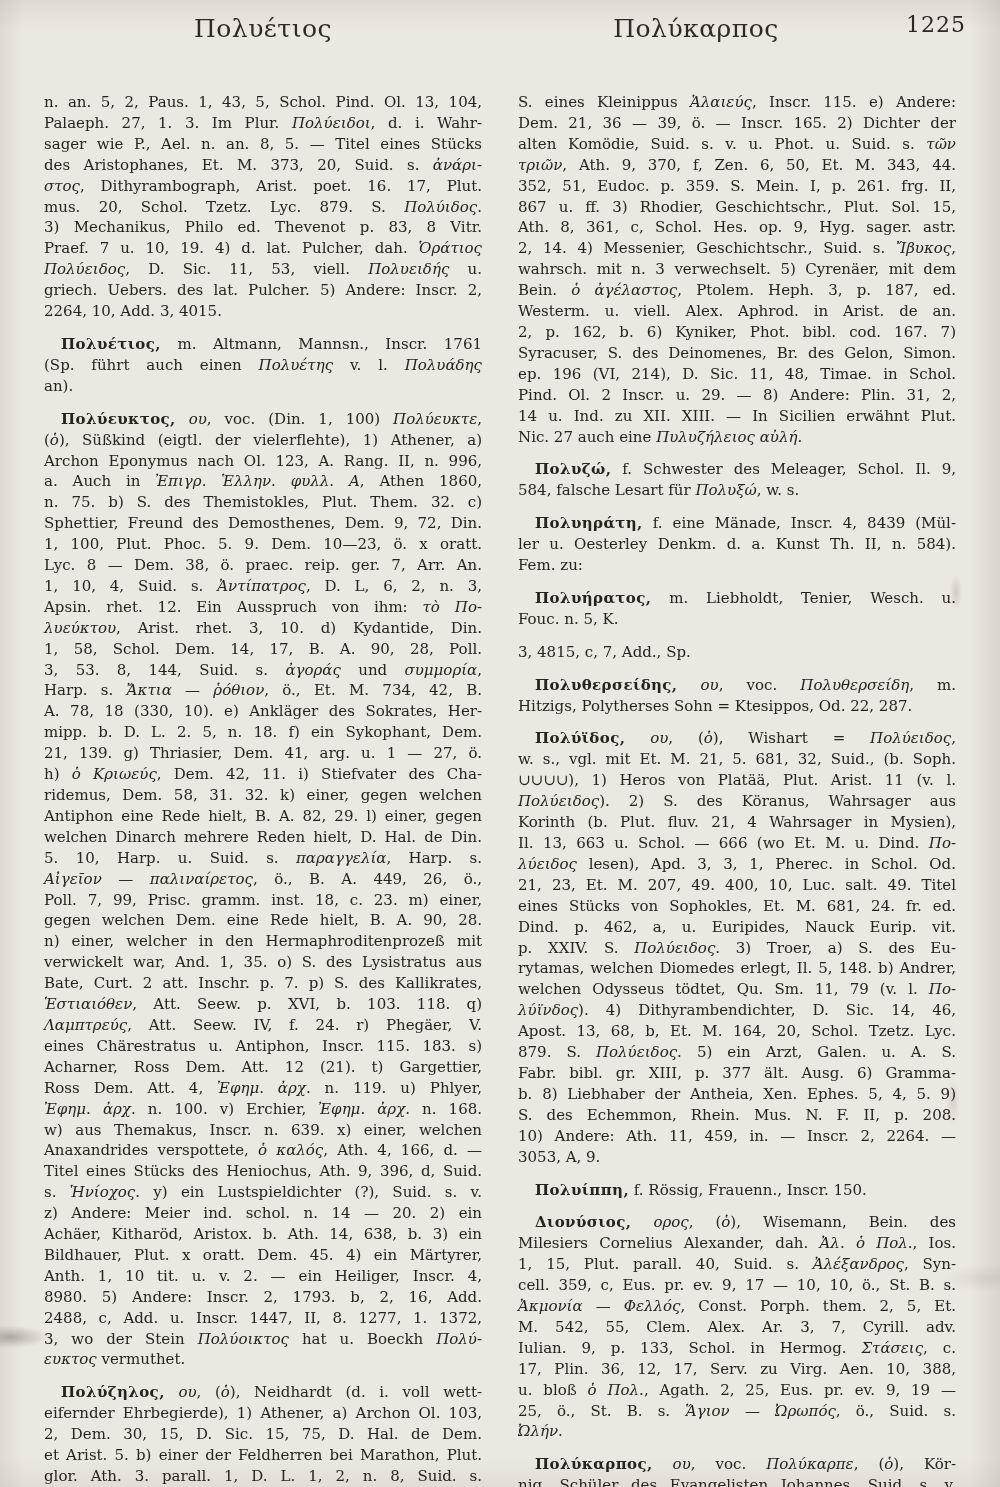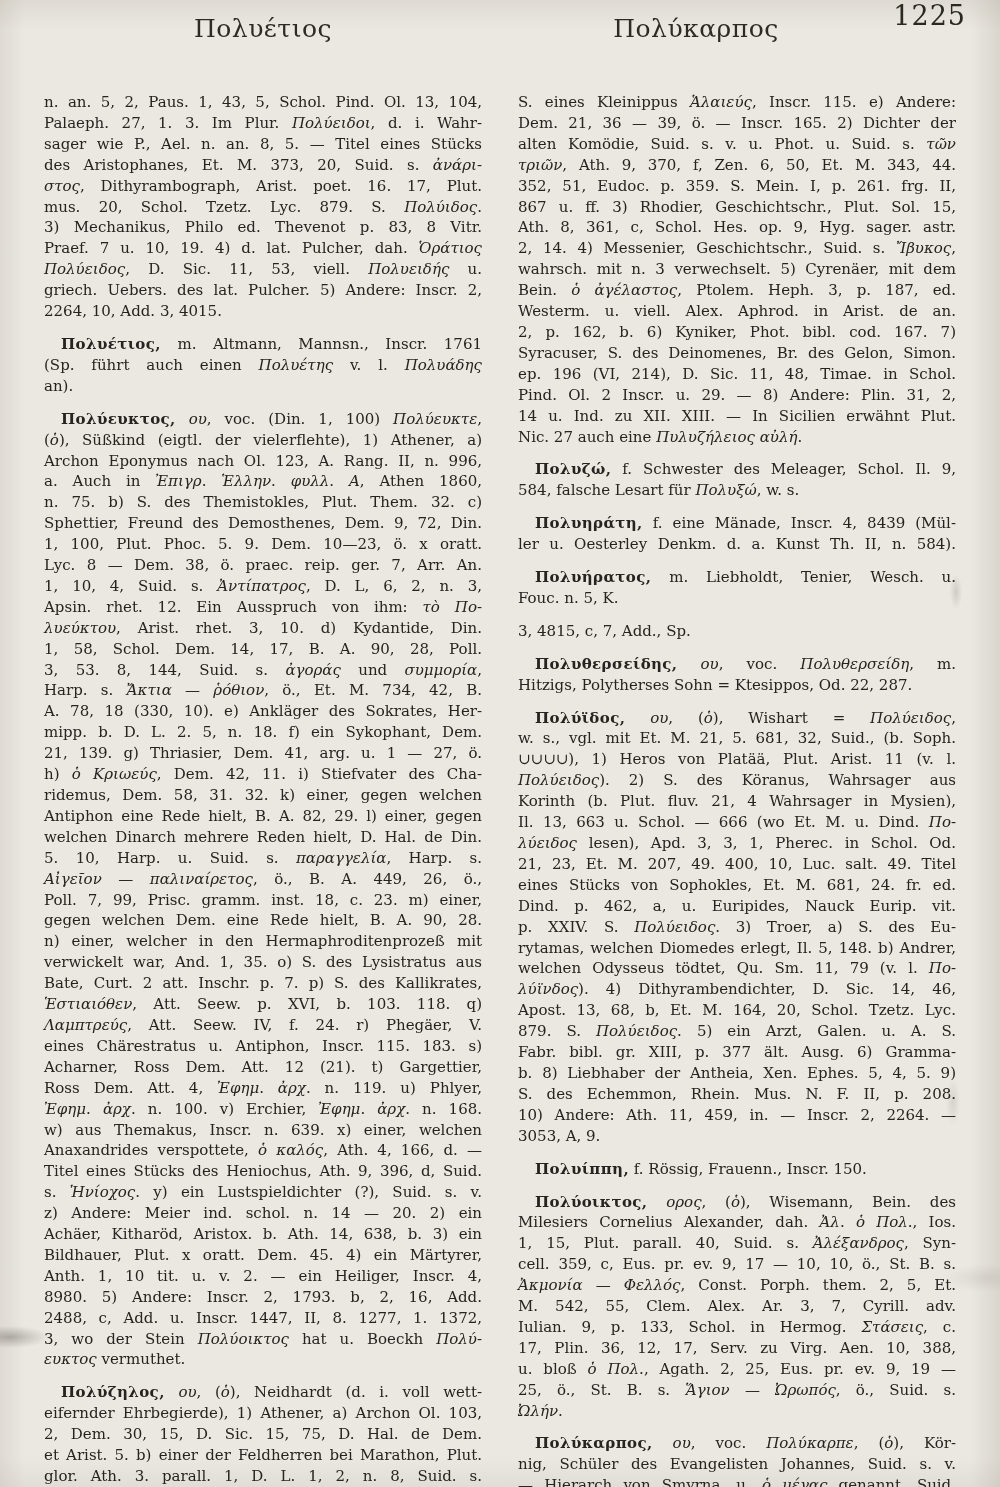--- a/index.html
+++ b/index.html
@@ -16,21 +16,21 @@
       linear-gradient(to bottom, rgba(110,100,85,.10), transparent 2%, transparent 98%, rgba(110,100,85,.08));
     color:#262320;
   }
   .header-kw{
     position:absolute;top:14px;height:34px;
     font-size:25px;letter-spacing:.5px;color:#2e2b26;text-align:center;
   }
   #hdr-left{left:32px;width:462px;}
   #hdr-right{left:506px;width:380px;}
   .page-num{
-    position:absolute;top:0;right:34px;font-size:27px;color:#2b2824;letter-spacing:1px;
+    position:absolute;top:12px;right:34px;font-size:22px;color:#2b2824;letter-spacing:1px;
   }
   .col{
     position:absolute;top:80px;width:462px;
     font-size:15px;line-height:20.9px;
   }
   #col-left{left:32px;}
   #col-right{left:506px;}
   .para{margin:12px;padding:0;}
   .line{text-align:justify;text-align-last:justify;white-space:normal;}
   .line.end{text-align-last:left;}
@@ -144,20 +144,21 @@
       <div class="line">14 u. Ind. zu XII. XIII. — In Sicilien erwähnt Plut.</div>
       <div class="line end">Nic. 27 auch eine <span class="gk">Πυλυζήλειος</span> <span class="gk">αὐλή</span>.</div>
     </div>
     <div class="para">
       <div class="line indent"><b class="hw">Πολυζώ,</b> f. Schwester des Meleager, Schol. Il. 9,</div>
       <div class="line end">584, falsche Lesart für <span class="gk">Πολυξώ</span>, w. s.</div>
     </div>
     <div class="para">
       <div class="line indent"><b class="hw">Πολυηράτη,</b> f. eine Mänade, Inscr. 4, 8439 (Mül-</div>
       <div class="line">ler u. Oesterley Denkm. d. a. Kunst Th. II, n. 584).</div>
+      <div class="line end">Fem. zu:</div>
     </div>
     <div class="para">
       <div class="line indent"><b class="hw">Πολυήρατος,</b> m. Liebholdt, Tenier, Wesch. u.</div>
       <div class="line end">Fouc. n. 5, K.</div>
     </div>
     <div class="para">
       <div class="line end">3, 4815, c, 7, Add., Sp.</div>
     </div>
     <div class="para">
       <div class="line indent"><b class="hw">Πολυθερσείδης,</b> <span class="gk">ου</span>, voc. <span class="gk">Πολυθερσείδη</span>, m.</div>
@@ -183,21 +184,21 @@
       <div class="line">Fabr. bibl. gr. XIII, p. 377 ält. Ausg. 6) Gramma-</div>
       <div class="line">b. 8) Liebhaber der Antheia, Xen. Ephes. 5, 4, 5. 9)</div>
       <div class="line">S. des Echemmon, Rhein. Mus. N. F. II, p. 208.</div>
       <div class="line">10) Andere: Ath. 11, 459, in. — Inscr. 2, 2264. —</div>
       <div class="line end">3053, A, 9.</div>
     </div>
     <div class="para">
       <div class="line indent end"><b class="hw">Πολυίππη,</b> f. Rössig, Frauenn., Inscr. 150.</div>
     </div>
     <div class="para">
-      <div class="line indent"><b class="hw">Πολύοικτος,</b> <span class="gk">ορος</span>, (<span class="gk">ὁ</span>), Wisemann, Bein. des</div>
+      <div class="line indent"><b class="hw">Διονύσιος,</b> <span class="gk">ορος</span>, (<span class="gk">ὁ</span>), Wisemann, Bein. des</div>
       <div class="line">Milesiers Cornelius Alexander, dah. <span class="gk">Ἀλ</span>. <span class="gk">ὁ</span> <span class="gk">Πολ</span>., Ios.</div>
       <div class="line">1, 15, Plut. parall. 40, Suid. s. <span class="gk">Ἀλέξανδρος</span>, Syn-</div>
       <div class="line">cell. 359, c, Eus. pr. ev. 9, 17 — 10, 10, ö., St. B. s.</div>
       <div class="line"><span class="gk">Ἀκμονία</span> — <span class="gk">Φελλός</span>, Const. Porph. them. 2, 5, Et.</div>
       <div class="line">M. 542, 55, Clem. Alex. Ar. 3, 7, Cyrill. adv.</div>
       <div class="line">Iulian. 9, p. 133, Schol. in Hermog. <span class="gk">Στάσεις</span>, c.</div>
       <div class="line">17, Plin. 36, 12, 17, Serv. zu Virg. Aen. 10, 388,</div>
       <div class="line">u. bloß <span class="gk">ὁ</span> <span class="gk">Πολ</span>., Agath. 2, 25, Eus. pr. ev. 9, 19 —</div>
       <div class="line">25, ö., St. B. s. <span class="gk">Ἅγιον</span> — <span class="gk">Ὠρωπός</span>, ö., Suid. s.</div>
       <div class="line end"><span class="gk">Ὠλήν</span>.</div>

